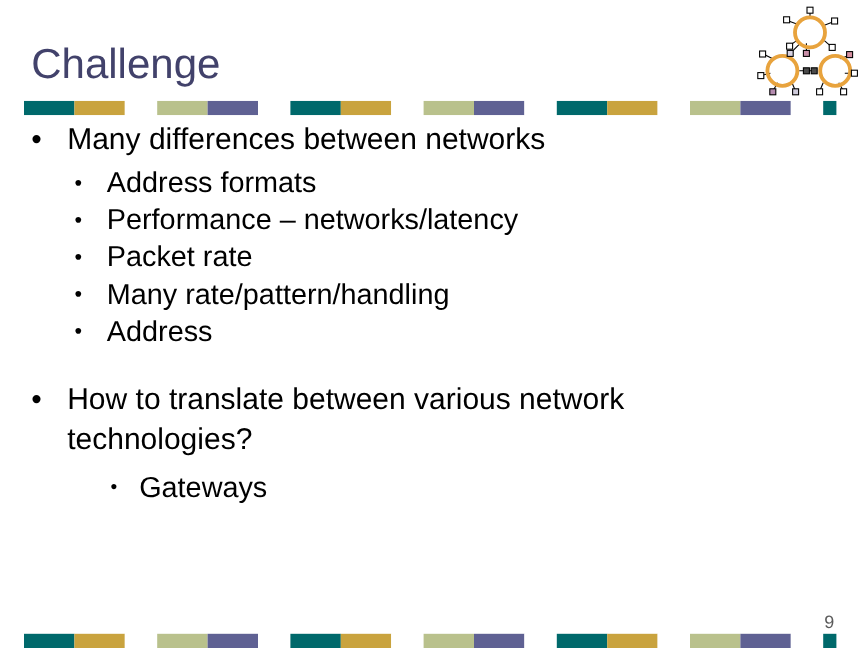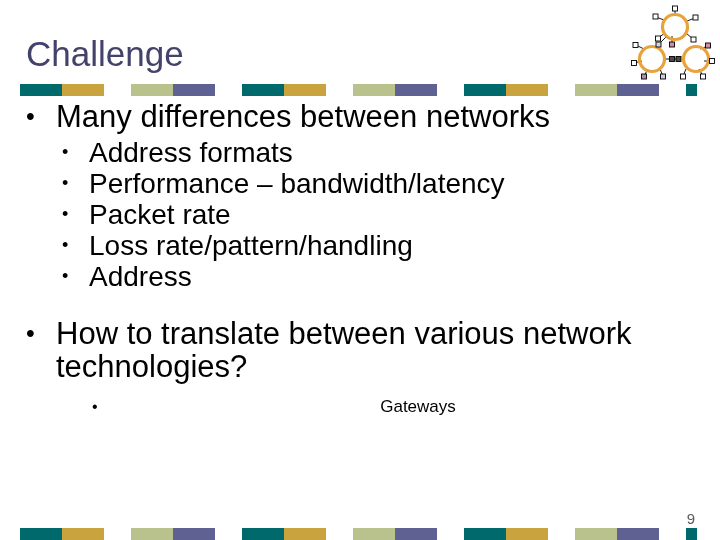--- a/index.html
+++ b/index.html
@@ -95,55 +95,54 @@
     margin-right: 40px;
     font-size: 25px;
     line-height: 33px;
   }
   .lvl1 .bullet-mark {
     width: 30px;
     font-size: 25px;
     line-height: 33px;
   }
   .lvl1 .bullet-text {
-    font-size: 31px;
+    font-size: 25px;
     line-height: 33px;
   }
 
   
   .lvl2 {
     margin-left: 62px;
     font-size: 22px;
     line-height: 31px;
   }
   .lvl2 .bullet-mark {
     width: 27px;
     font-size: 18px;
     line-height: 31px;
   }
   .lvl2 .bullet-text {
-    font-size: 28px;
+    font-size: 24px;
     line-height: 31px;
   }
 
   
   .lvl3 {
     margin-left: 92px;
     font-size: 19px;
     line-height: 27px;
   }
   .lvl3 .bullet-mark {
     width: 24px;
     font-size: 16px;
     line-height: 27px;
   }
   .lvl3 .bullet-text {
-    font-size: 17px;
+    font-size: 24px;
     line-height: 27px;
-    text-align: center;
   }
 
   .group-1 { margin-top: 0px; }
   .group-2 { margin-top: 4px; }
   .group-3 { margin-top: 25px; }
   .group-4 { margin-top: 10px; }
 
   
   .page-number {
     position: absolute;
@@ -246,29 +245,29 @@
       </div>
     </div>
 
     <div class="group-2">
       <div class="bullet-row lvl2">
         <span class="bullet-mark">•</span>
         <span class="bullet-text">Address formats</span>
       </div>
       <div class="bullet-row lvl2">
         <span class="bullet-mark">•</span>
-        <span class="bullet-text">Performance – bandwidth/latency</span>
+        <span class="bullet-text">Performance – networks/latency</span>
       </div>
       <div class="bullet-row lvl2">
         <span class="bullet-mark">•</span>
         <span class="bullet-text">Packet rate</span>
       </div>
       <div class="bullet-row lvl2">
         <span class="bullet-mark">•</span>
-        <span class="bullet-text">Loss rate/pattern/handling</span>
+        <span class="bullet-text">Many rate/pattern/handling</span>
       </div>
       <div class="bullet-row lvl2">
         <span class="bullet-mark">•</span>
         <span class="bullet-text">Address</span>
       </div>
     </div>
 
     <div class="group-3">
       <div class="bullet-row lvl1">
         <span class="bullet-mark">•</span>

